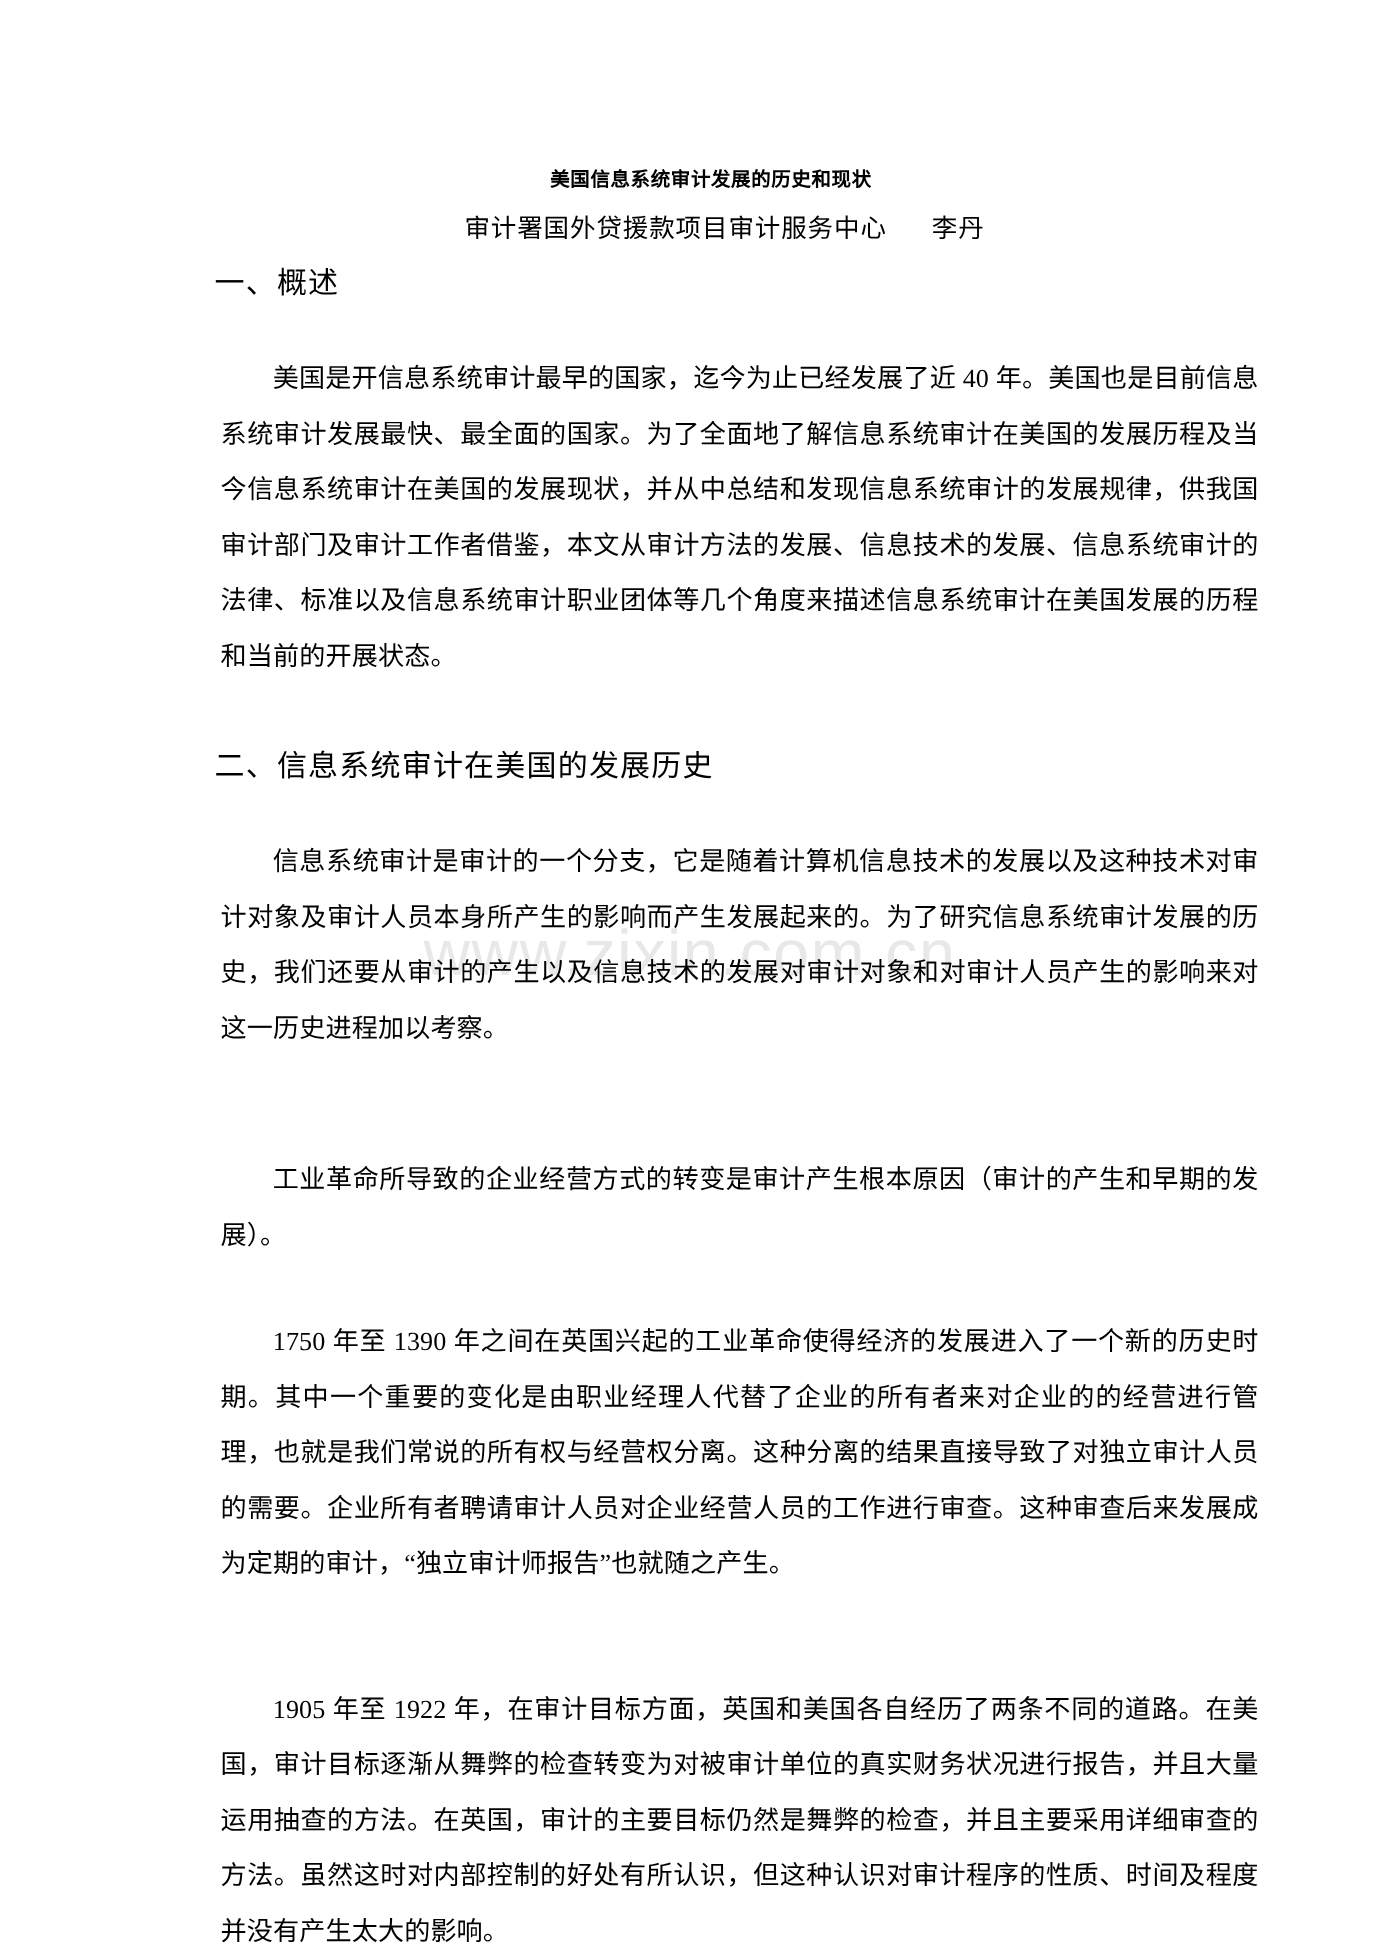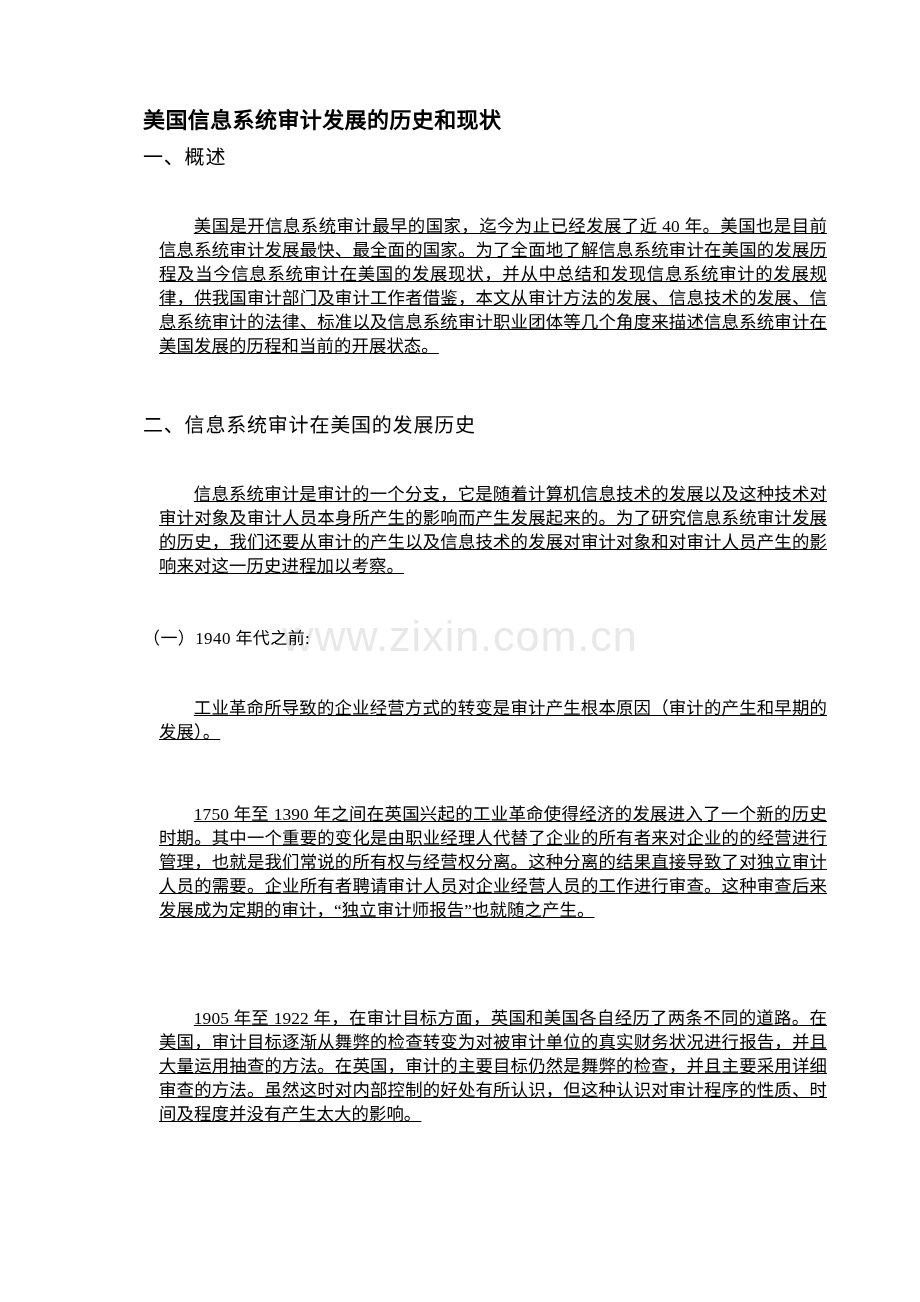--- a/index.html
+++ b/index.html
@@ -44,24 +44,24 @@
   
   .content {
     position: absolute;
     left: 143px;
     top: 106px;
     width: 700px;
     z-index: 2;
   }
 
   .doc-title {
-    text-align: left;
+    text-align: center;
     font-family: "DejaVu Sans", "Liberation Sans", sans-serif;
     font-weight: bold;
-    font-size: 22px;
+    font-size: 13px;
     line-height: 30px;
     letter-spacing: 0.4px;
     margin: 0 0 2px 0;
     padding-right: 38px;
   }
 
   .doc-byline {
     text-align: center;
     font-size: 17px;
     line-height: 30px;
@@ -85,60 +85,61 @@
   h3.subsection {
     font-size: 17px;
     font-weight: normal;
     line-height: 30px;
     margin: 0;
     letter-spacing: 0.4px;
   }
 
   p.para {
     font-size: 17.4px;
-    line-height: 24px;
-    margin: 16px;
+    line-height: 37px;
+    margin: 4px;
     text-align: justify;
     text-justify: inter-ideograph;
     text-indent: 2em;
     letter-spacing: 0.1px;
-    text-decoration: underline;
   }
   .vgap-md { height: 26px; }
   .vgap-lg { height: 30px; }
 </style>
 </head>
 <body>
 
 <div class="page">
 
   <div class="watermark">www.zixin.com.cn</div>
 
   <div class="content">
 
     <div class="doc-title">美国信息系统审计发展的历史和现状</div>
 
+    <div class="doc-byline">
+      <span><span>审计署国外贷援款项目审计服务中心</span></span><span class="byline-gap"></span><span>李丹</span>
+    </div>
 
     <h2 class="section">一、概述</h2>
 
     <div class="vgap-md"></div>
 
     <p class="para">美国是开信息系统审计最早的国家，迄今为止已经发展了近 40 年。美国也是目前信息系统审计发展最快、最全面的国家。为了全面地了解信息系统审计在美国的发展历程及当今信息系统审计在美国的发展现状，并从中总结和发现信息系统审计的发展规律，供我国审计部门及审计工作者借鉴，本文从审计方法的发展、信息技术的发展、信息系统审计的法律、标准以及信息系统审计职业团体等几个角度来描述信息系统审计在美国发展的历程和当前的开展状态。</p>
 
     <div class="vgap-lg"></div>
 
     <h2 class="section">二、信息系统审计在美国的发展历史</h2>
 
     <div class="vgap-md"></div>
 
     <p class="para">信息系统审计是审计的一个分支，它是随着计算机信息技术的发展以及这种技术对审计对象及审计人员本身所产生的影响而产生发展起来的。为了研究信息系统审计发展的历史，我们还要从审计的产生以及信息技术的发展对审计对象和对审计人员产生的影响来对这一历史进程加以考察。</p>
 
     <div class="vgap-lg"></div>
 
-    <h3 class="subsection">（一）1940 年代之前:</h3>
 
     <div class="vgap-md"></div>
 
     <p class="para">工业革命所导致的企业经营方式的转变是审计产生根本原因（审计的产生和早期的发展）。</p>
 
     <div class="vgap-md"></div>
 
     <p class="para">1750 年至 1390 年之间在英国兴起的工业革命使得经济的发展进入了一个新的历史时期。其中一个重要的变化是由职业经理人代替了企业的所有者来对企业的的经营进行管理，也就是我们常说的所有权与经营权分离。这种分离的结果直接导致了对独立审计人员的需要。企业所有者聘请审计人员对企业经营人员的工作进行审查。这种审查后来发展成为定期的审计，“独立审计师报告”也就随之产生。</p>
 
     <div class="vgap-md"></div>

